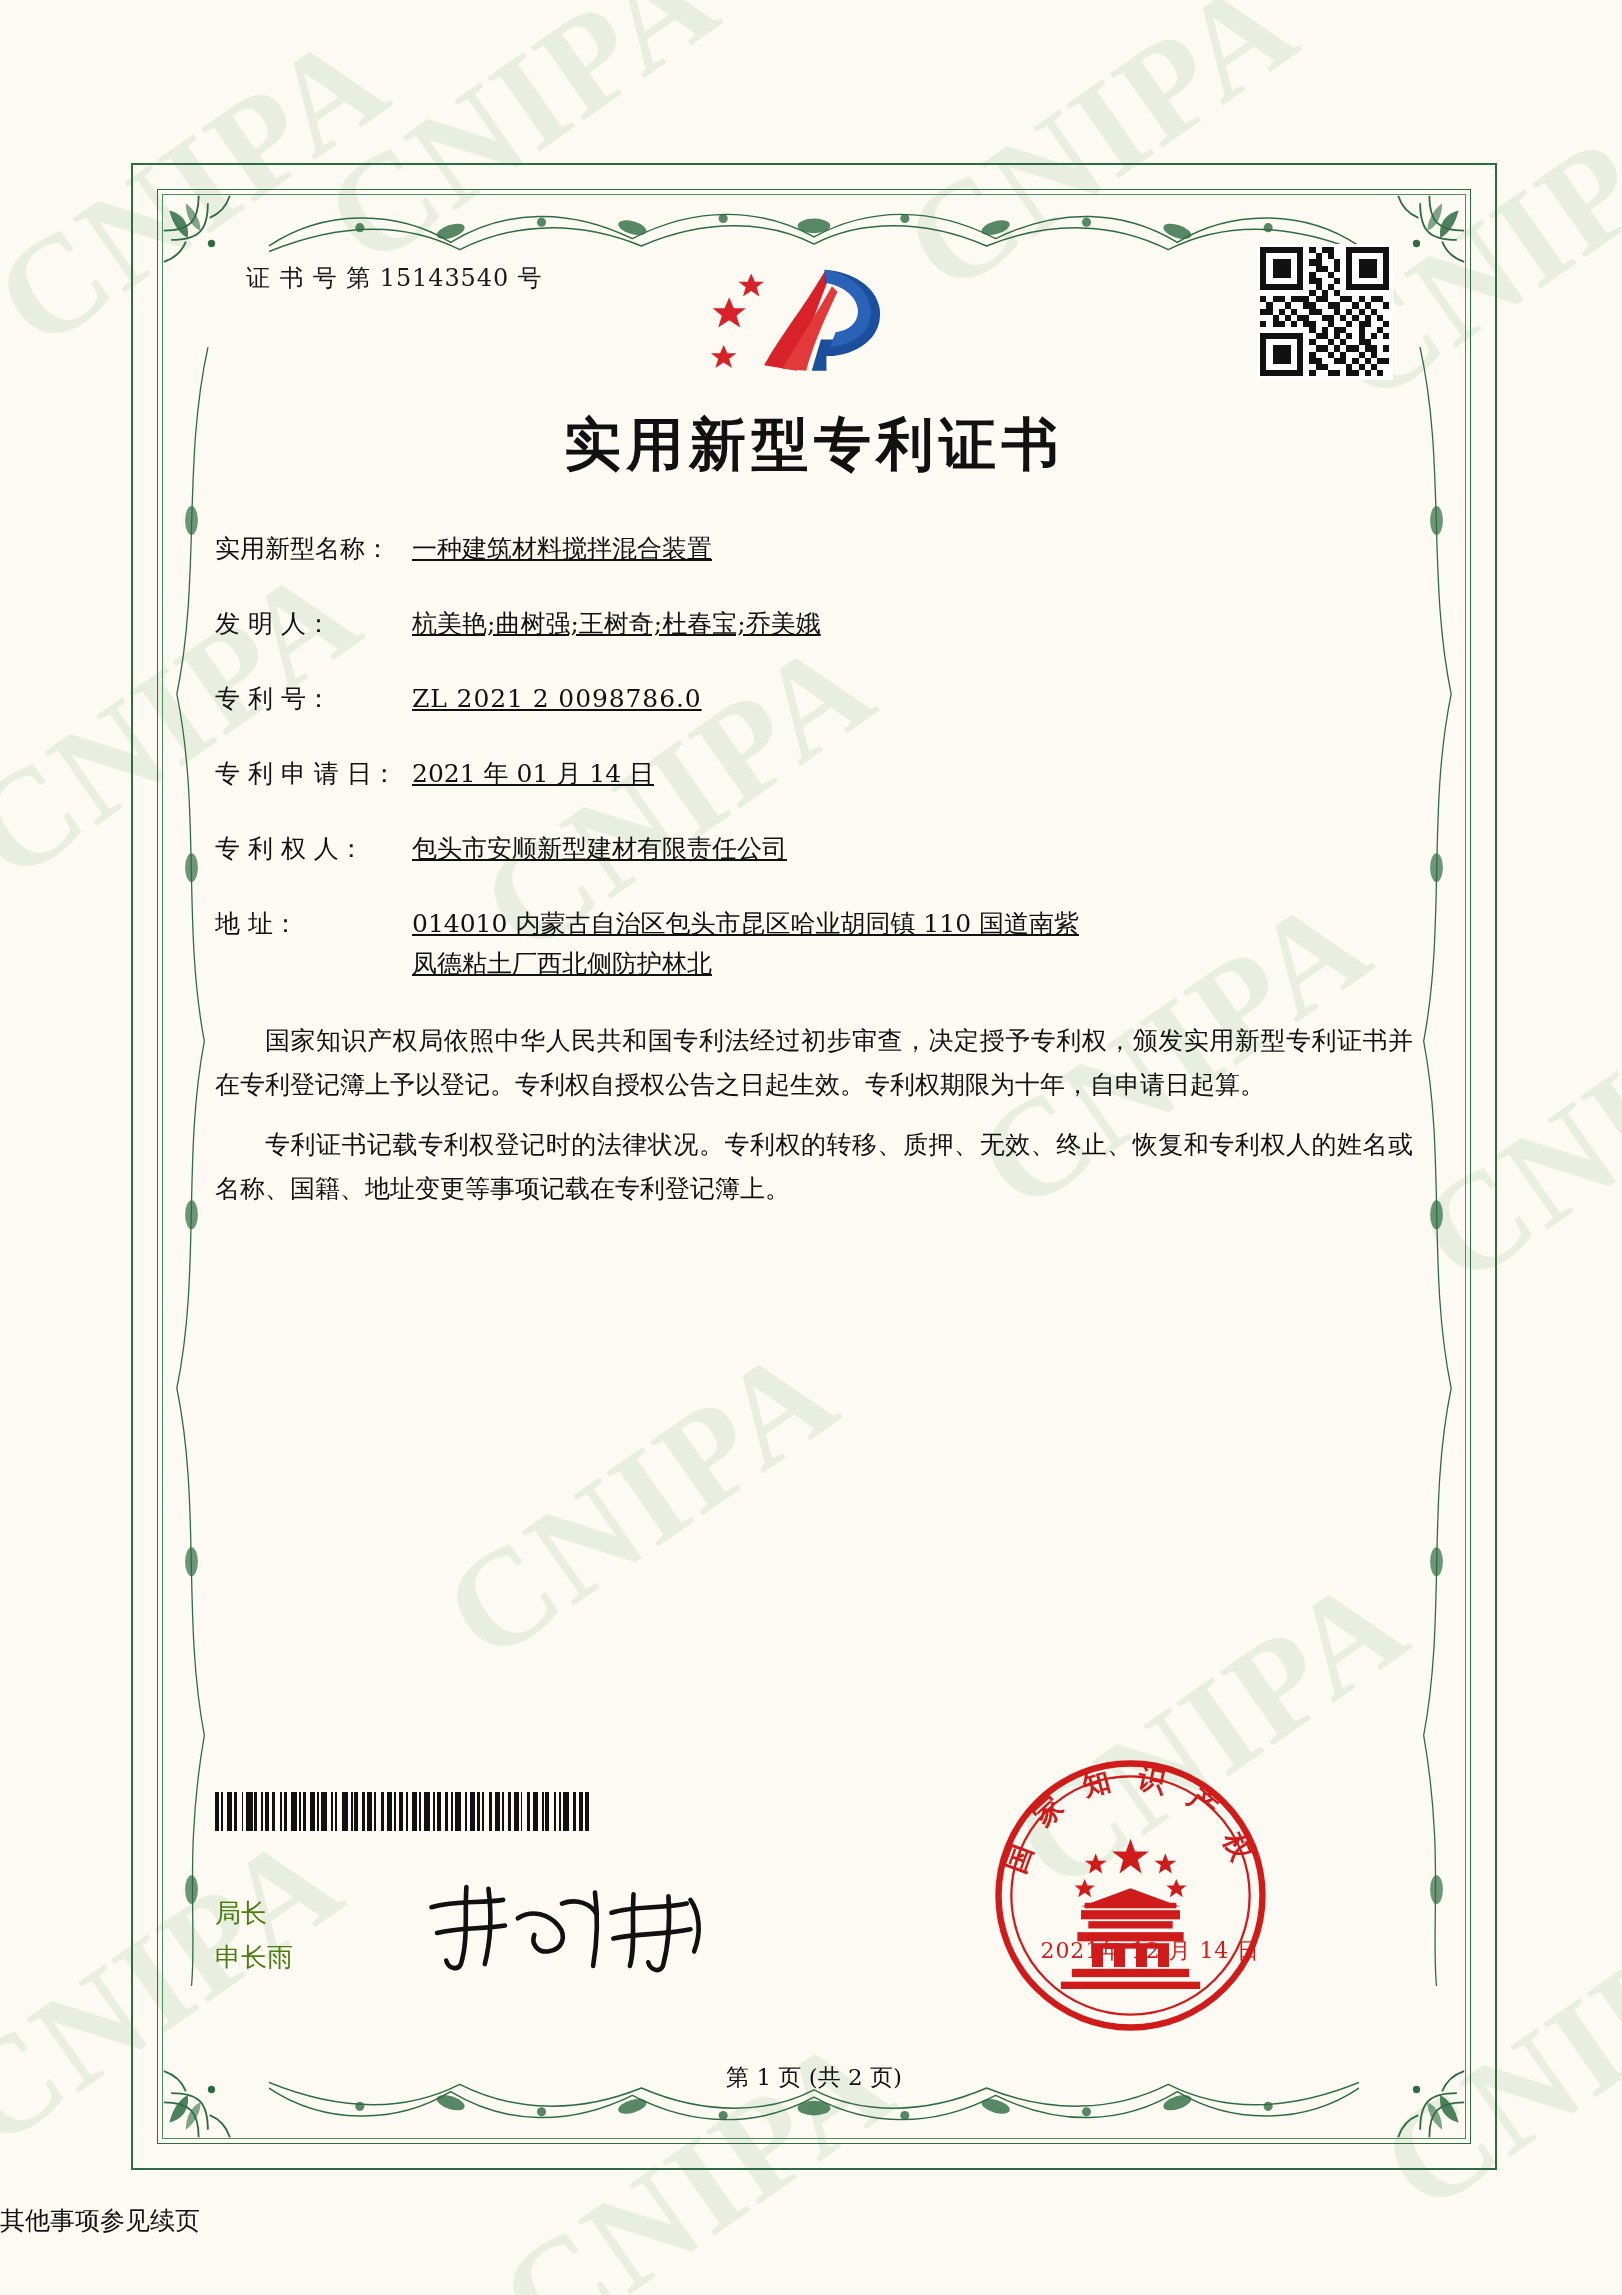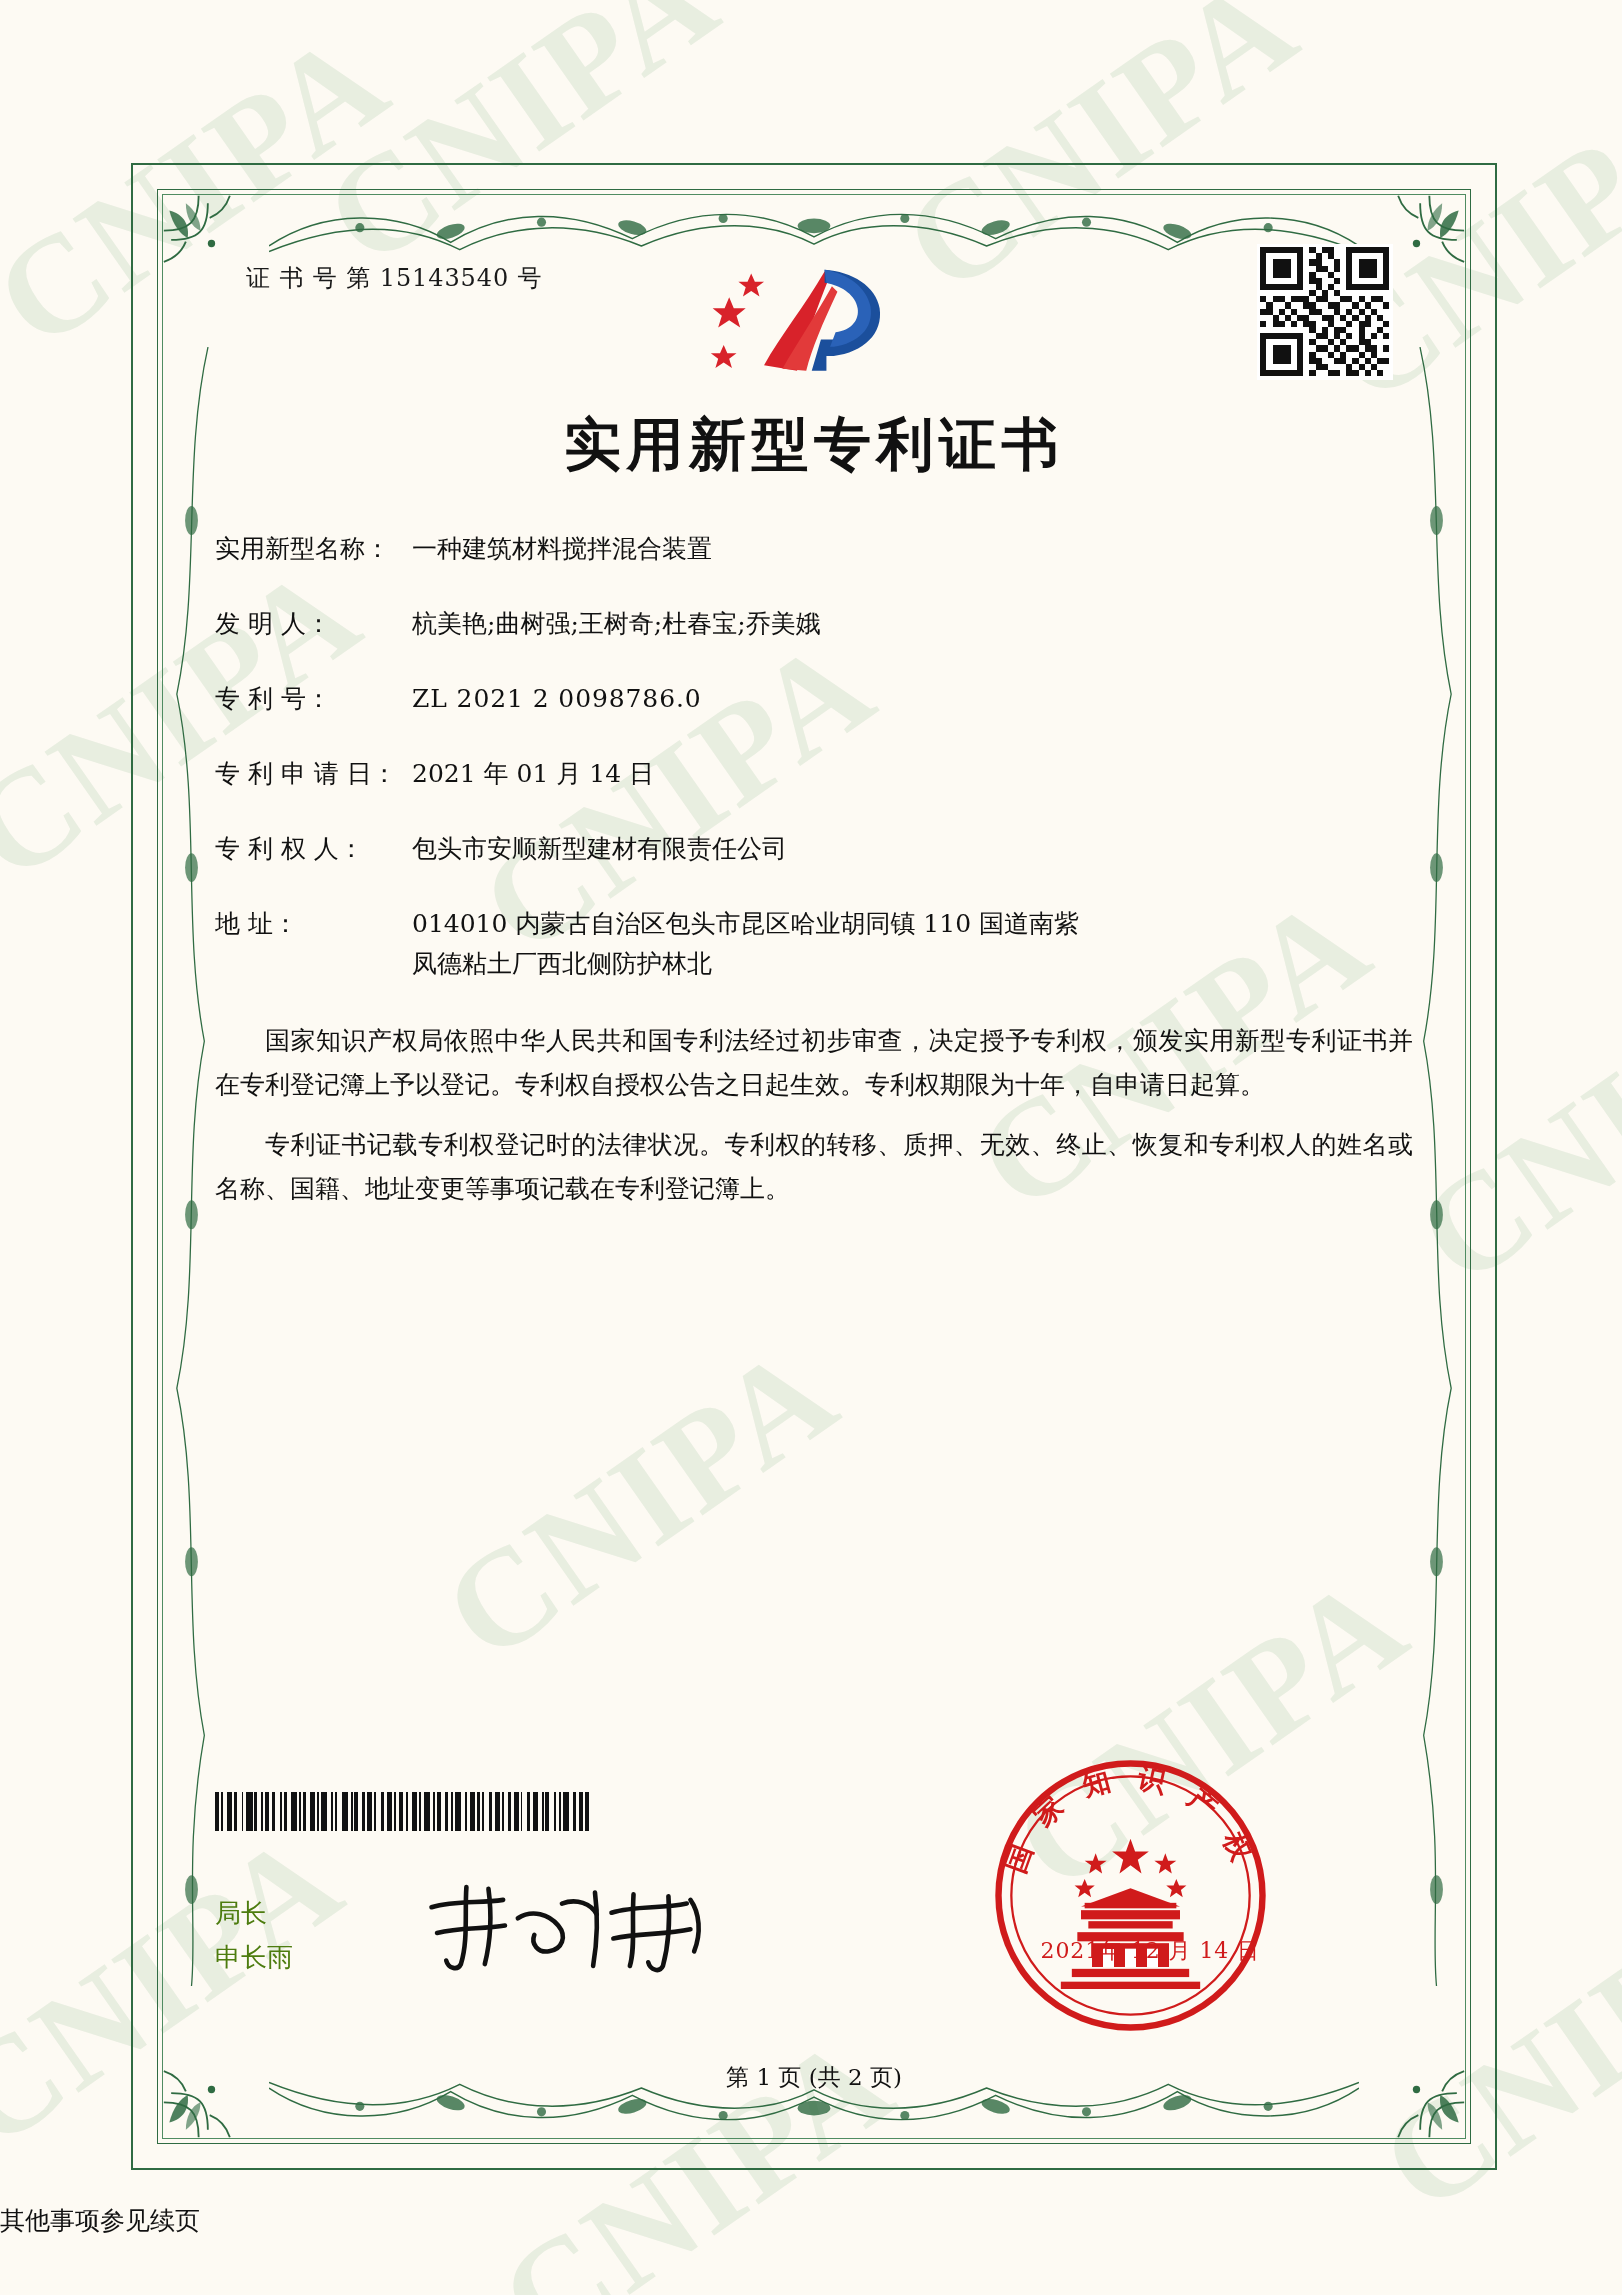--- a/index.html
+++ b/index.html
@@ -116,21 +116,21 @@
   }
   .row{
     display:flex; align-items:flex-start;
     margin-bottom:35px;
   }
   .lbl{
     flex:0 0 197px;
     letter-spacing:0px;
     white-space:nowrap;
   }
-  .val{ flex:1 1 auto; }
+  .val{ flex:1 1 auto;text-decoration:underline; }
   .val.mono{ font-family:"DejaVu Serif", serif; letter-spacing:0.9px; }
   .val .ln2{ display:block; }
 
   .row.dual{ margin-bottom:27.5px; }
   .row.dual .g1{ flex:0 0 514px; display:flex; }
   .row.dual .g1 .lbl{ flex:0 0 184px; }
   .row.dual .g2{ display:flex; }
   .row.dual .g2 .lbl{ flex:0 0 184px; }
 
   .para{

